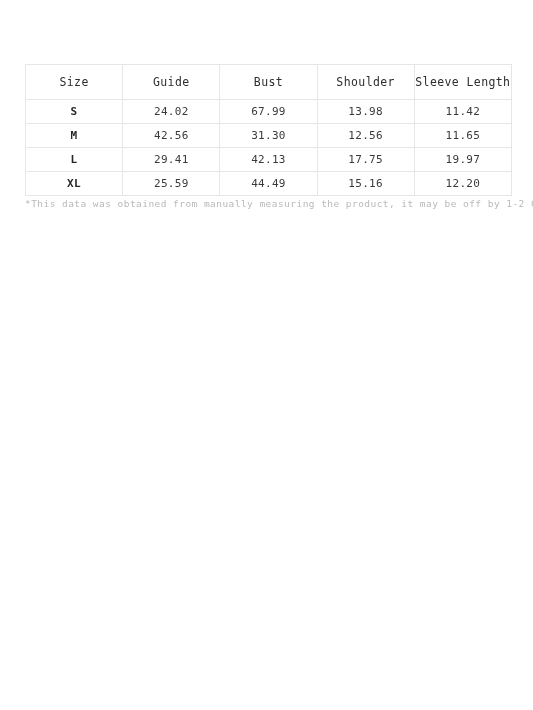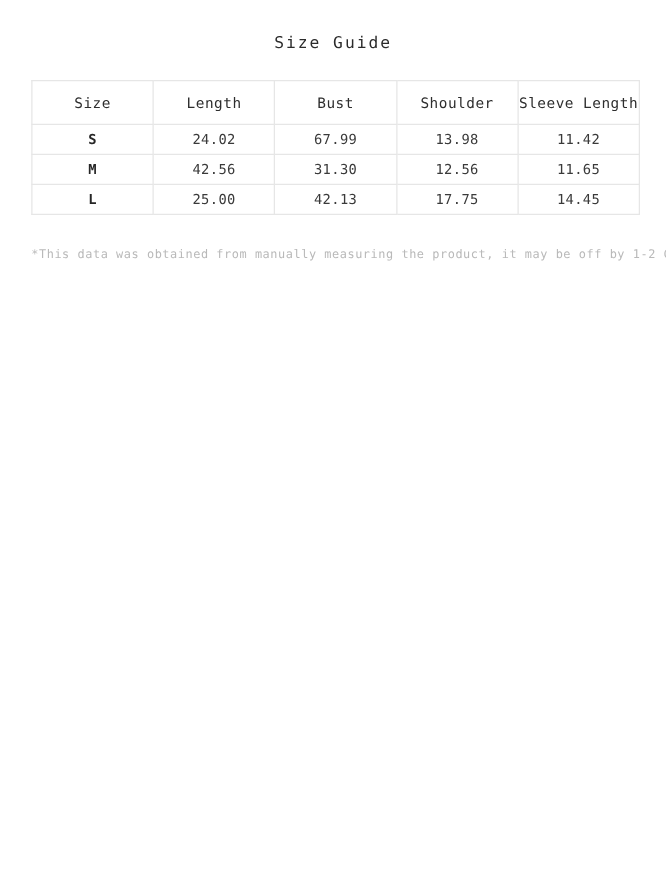--- a/index.html
+++ b/index.html
@@ -95,35 +95,34 @@
     color: #b9b9b9;
     font-family: "DejaVu Sans Mono", "Liberation Mono", monospace;
     white-space: nowrap;
   }
 </style>
 </head>
 <body>
 
 <div class="page">
 
-  <div class="title">Size Guide</div>
 
   <div class="table-wrap">
     <table class="size-table">
       <colgroup>
         <col>
           <col>
           <col>
           <col>
           <col>
       </colgroup>
       <thead>
         <tr>
           <th>Size</th>
-          <th>Length</th>
+          <th>Guide</th>
           <th>Bust</th>
           <th>Shoulder</th>
           <th>Sleeve Length</th>
         </tr>
       </thead>
       <tbody>
         <tr>
           <td class="size-cell">S</td>
           <td>24.02</td>
           <td>67.99</td>
@@ -132,24 +131,31 @@
         </tr>
         <tr>
           <td class="size-cell">M</td>
           <td>42.56</td>
           <td>31.30</td>
           <td>12.56</td>
           <td>11.65</td>
         </tr>
         <tr>
           <td class="size-cell">L</td>
-          <td>25.00</td>
+          <td>29.41</td>
           <td>42.13</td>
           <td>17.75</td>
-          <td>14.45</td>
+          <td>19.97</td>
+        </tr>
+        <tr>
+          <td class="size-cell">XL</td>
+          <td>25.59</td>
+          <td>44.49</td>
+          <td>15.16</td>
+          <td>12.20</td>
         </tr>
       </tbody>
     </table>
   </div>
 
   <div class="footnote">*This data was obtained from manually measuring the product, it may be off by 1-2 CM.</div>
 
 </div>
 
 </body></html>

